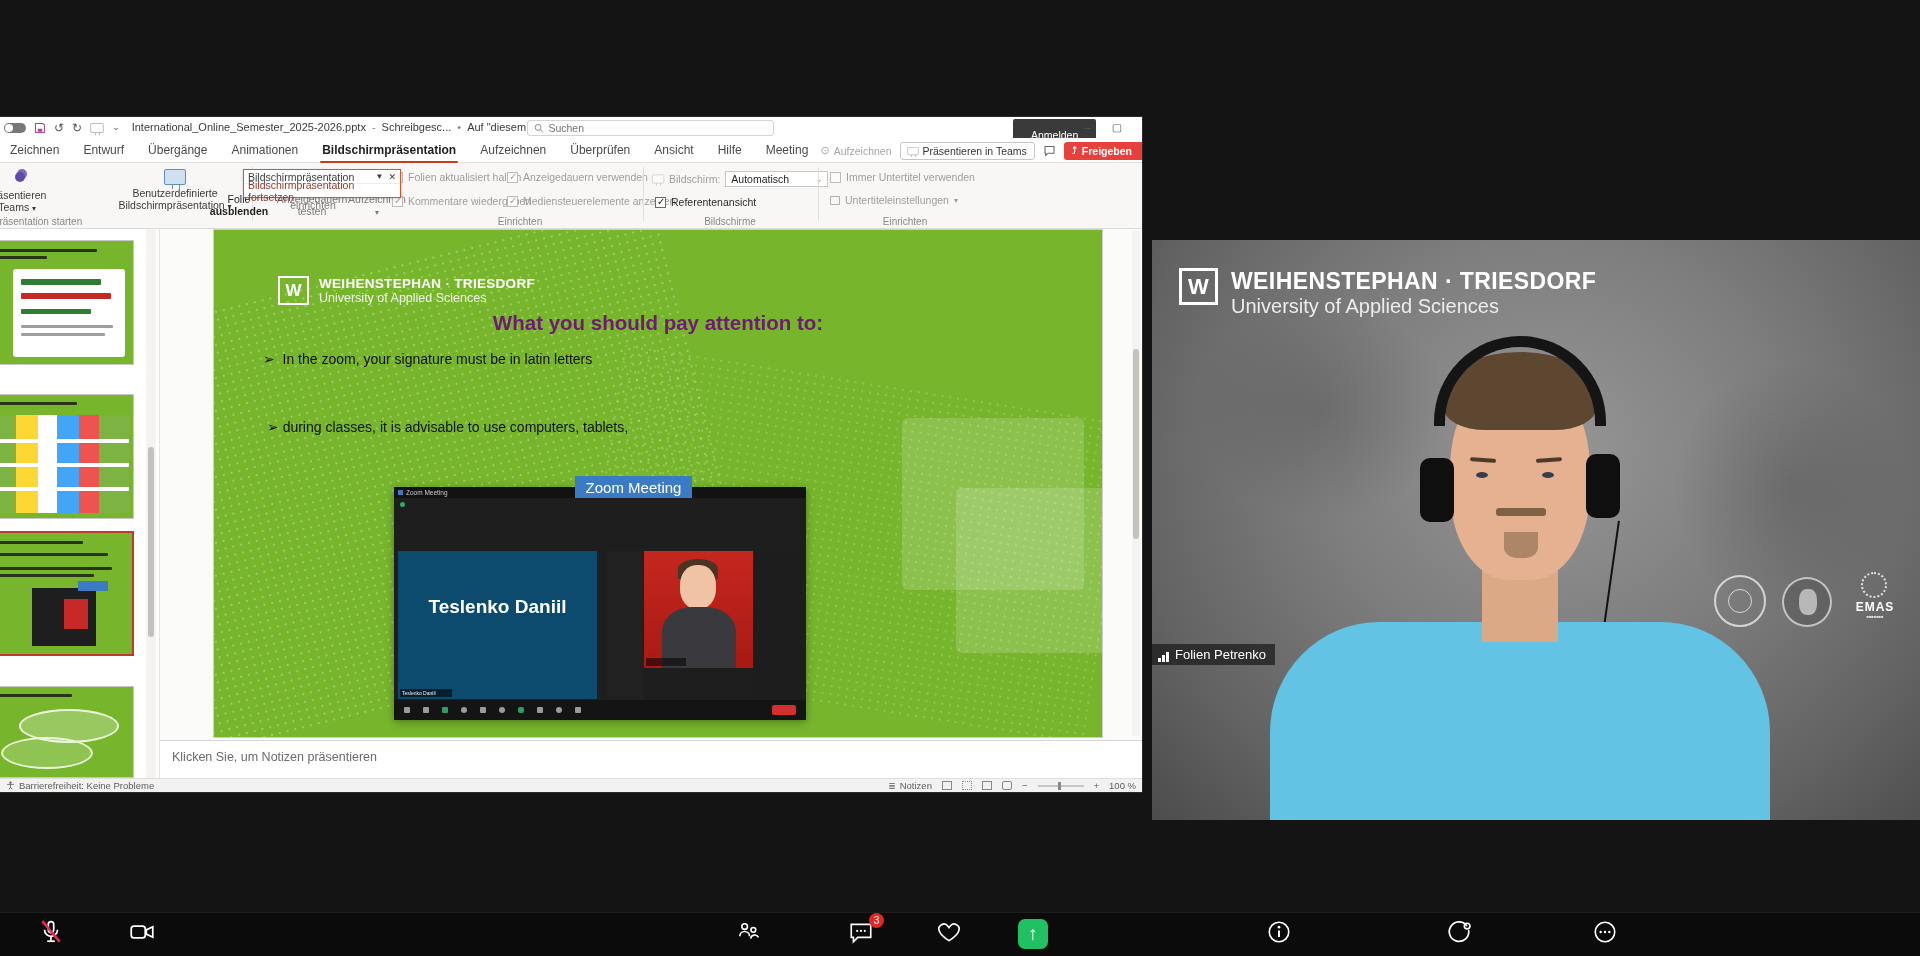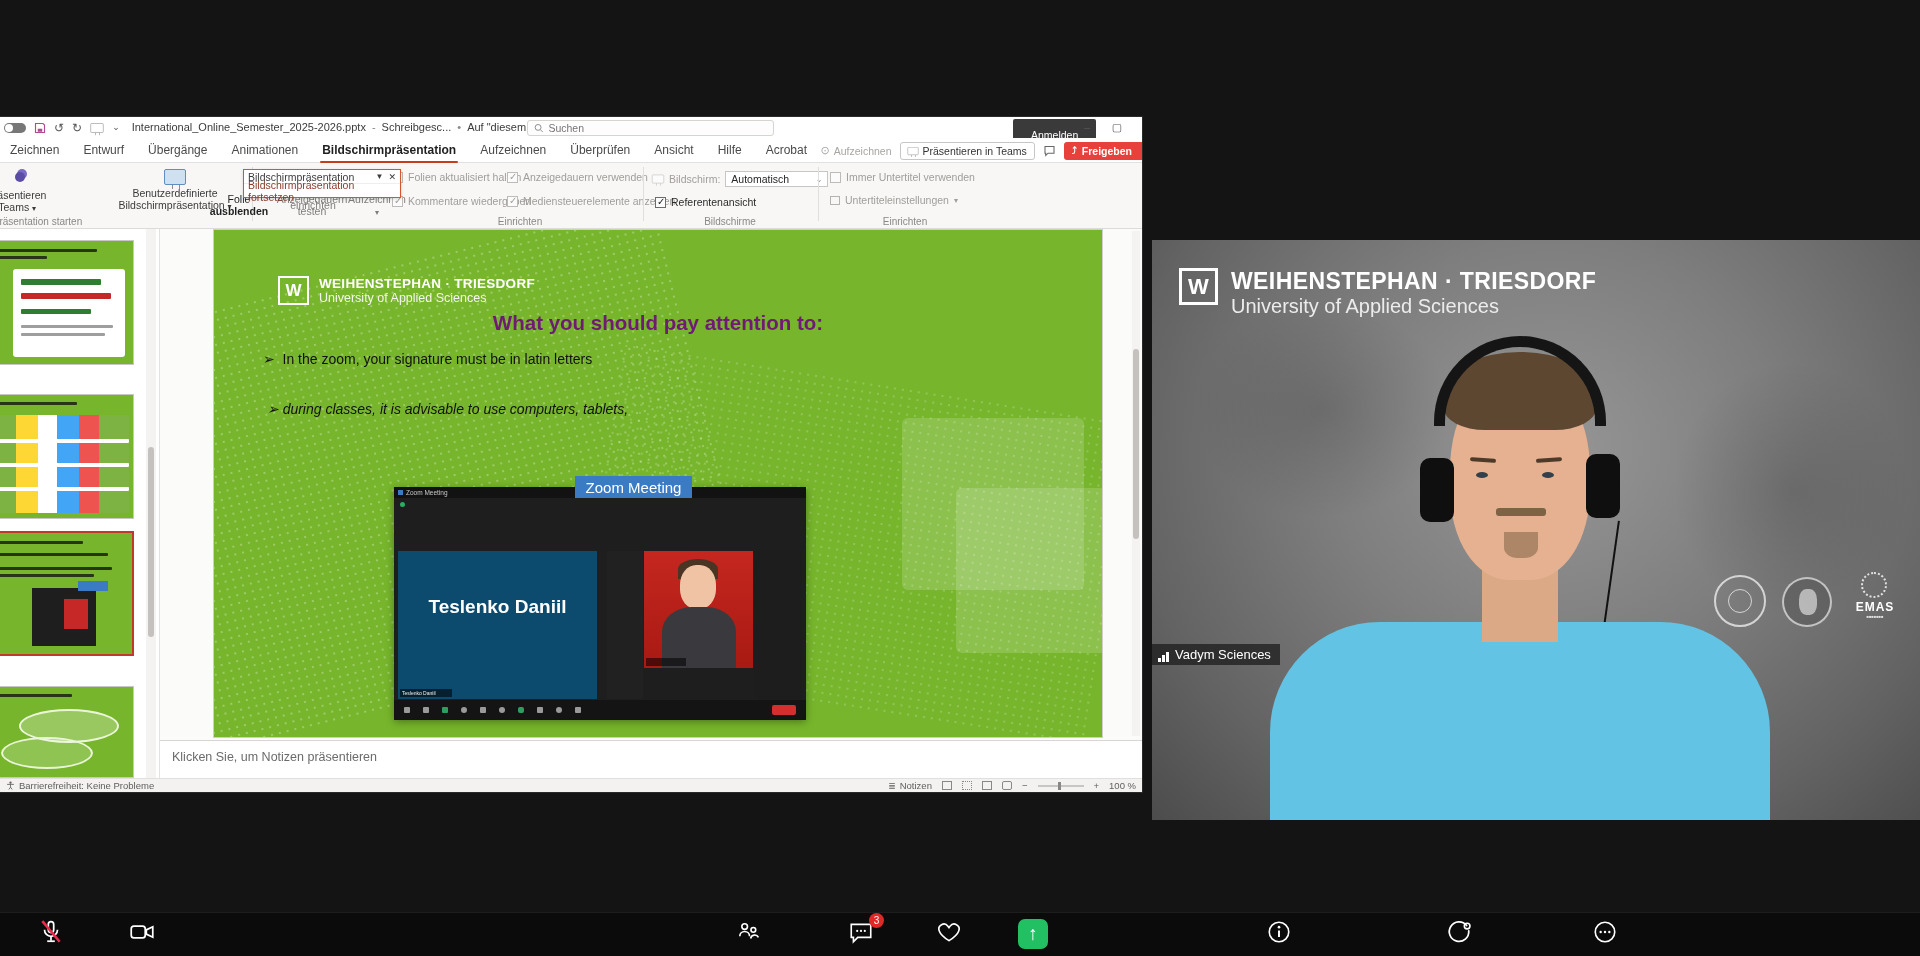--- a/index.html
+++ b/index.html
@@ -171,21 +171,21 @@
     <div class="ppt-tabrow">
       <span class="tab">Zeichnen</span>
       <span class="tab">Entwurf</span>
       <span class="tab">Übergänge</span>
       <span class="tab">Animationen</span>
       <span class="tab active">Bildschirmpräsentation</span>
       <span class="tab">Aufzeichnen</span>
       <span class="tab">Überprüfen</span>
       <span class="tab">Ansicht</span>
       <span class="tab">Hilfe</span>
-      <span class="tab">Acrobat</span>
+      <span class="tab">Meeting</span>
     </div>
     <div class="tabrow-right">
       <span class="rec-ghost">
           <span style="font-size:11px;">⊙</span>
           <span>Aufzeichnen</span>
         </span>
       <span class="teams-chip">
           <span class="mini-monitor" style="transform:scale(.5); margin:-2px -6px;"></span>
           <span>Präsentieren in Teams</span>
         </span>
@@ -337,21 +337,21 @@
             <div class="slide-brand-bold">WEIHENSTEPHAN · TRIESDORF</div>
             <div class="slide-brand-sub">University of Applied Sciences</div>
           </span>
         </div>
 
         <div class="slide-title">What you should pay attention to:</div>
 
         <div class="bullet" style="left:49px; top:121px;">
           <span class="arrowglyph">➢</span>&nbsp;&nbsp;<span>In the zoom, your signature must be in latin letters</span>
         </div>
-        <div class="bullet" style="left:53px; top:171px;font-style:italic;">
+        <div class="bullet" style="left:53px; top:189px;">
           <span class="arrowglyph">➢</span>&nbsp;<span>during classes, it is advisable to use computers, tablets,</span>
         </div>
 
         <div class="zchip">Zoom Meeting</div>
 
         <div class="zwin">
           <div class="zwin-tb">
             <span class="sq"></span>
             <span class="t">Zoom Meeting</span>
           </div>
@@ -435,21 +435,21 @@
     <div class="vid-brand">
       <span class="wlogo" style="width:39px; height:37px; font-size:22px; border-width:3px;">W</span>
       <span>
         <div class="b1">WEIHENSTEPHAN · TRIESDORF</div>
         <div class="b2">University of Applied Sciences</div>
       </span>
     </div>
 
     <div class="nametag">
       <span class="sigbars"><i style="height:4px;"></i><i style="height:7px;"></i><i style="height:10px;"></i></span>
-      <span>Vadym Sciences</span>
+      <span>Folien Petrenko</span>
     </div>
 
     <span class="badge-c ring" style="left:562px; top:335px; width:52px; height:52px; opacity:.85;">
       <span class="badge-c ring" style="left:12px; top:12px; width:24px; height:24px; border-width:1.5px;"></span>
     </span>
     <span class="badge-c ring" style="left:630px; top:337px; width:50px; height:50px; opacity:.75; background:rgba(60,60,60,.35);">
       <span class="badge-c" style="left:15px; top:10px; width:18px; height:26px; background:rgba(255,255,255,.7); border-radius:40%;"></span>
     </span>
     <span class="badge-c emaslogo" style="left:695px; top:332px; width:56px; height:60px;">
       <span class="badge-c ring" style="left:14px; top:0px; width:26px; height:26px; border-style:dotted;"></span>

